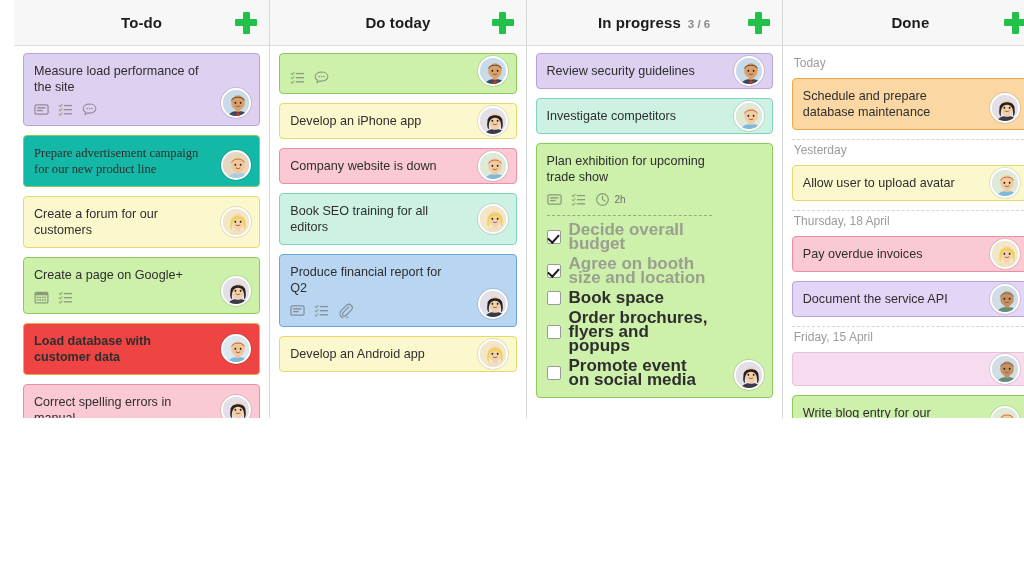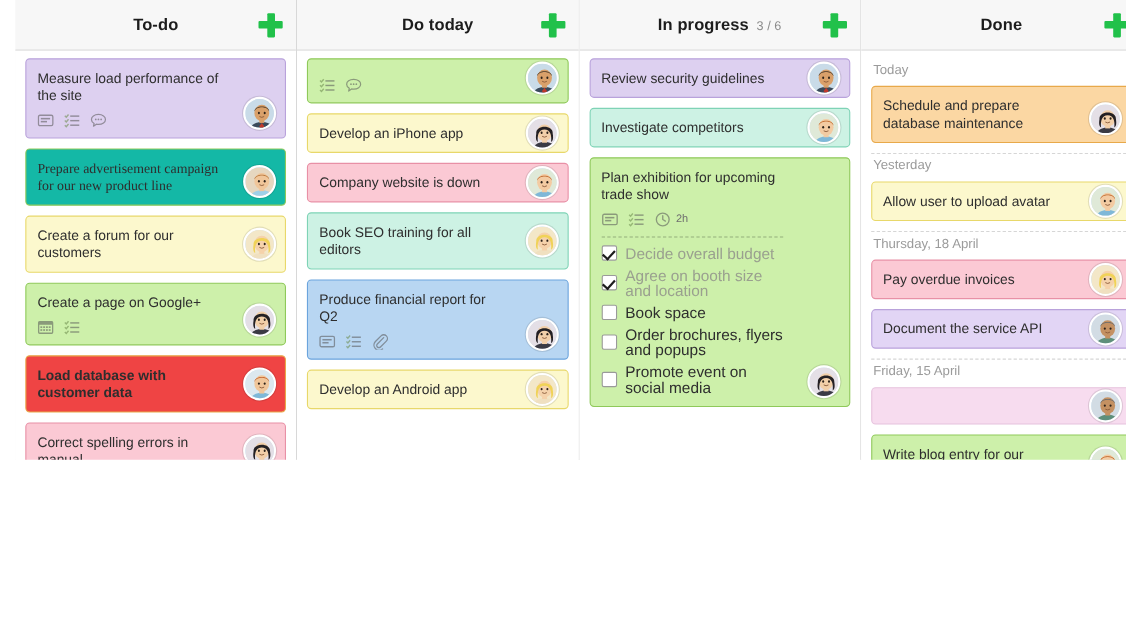--- a/index.html
+++ b/index.html
@@ -43,21 +43,21 @@
   .col-title {
     font-size: 15px;
     font-weight: bold;
     color: #1c1c1c;
     letter-spacing: 0.1px;
   }
   .col-count {
     font-size: 11.5px;
     color: #8a8a8a;
     margin-left: 7px;
-    font-weight: normal;
+    font-weight: bold;
   }
   .col-add {
     position: absolute;
     right: 12px;
     top: 50%;
     transform: translateY(-50%);
     width: 22px;
     height: 22px;
     cursor: pointer;
   }
@@ -142,21 +142,21 @@
   }
   .check-row.done .check-box::after {
     content: "";
     position: absolute;
     left: 2.5px; top: 1px;
     width: 5px; height: 9px;
     border: solid #1d1d1d;
     border-width: 0 2.2px 2.2px 0;
     transform: rotate(42deg);
   }
-  .check-label { font-size: 14px; color: #2e2e2e; line-height: 14px; }
+  .check-label { font-size: 17px; color: #2e2e2e; line-height: 14px; font-weight: bold; }
   .check-row.done .check-label { color: #9aa08f; }
 
   
   .date-group-label {
     font-size: 12px;
     color: #9b9b9b;
     padding: 3px 2px 8px 2px;
   }
   .date-sep {
     border-top: 1px dashed #d6d6d6;

